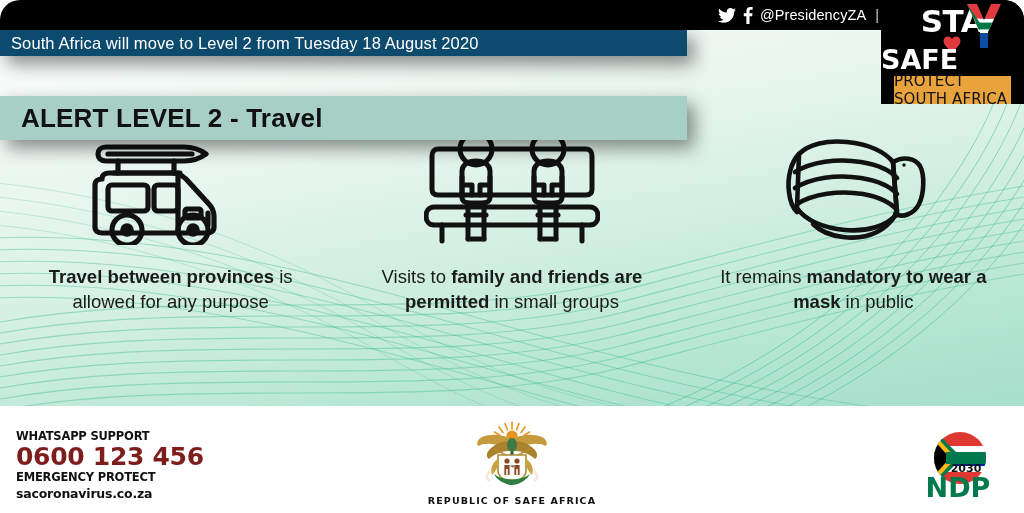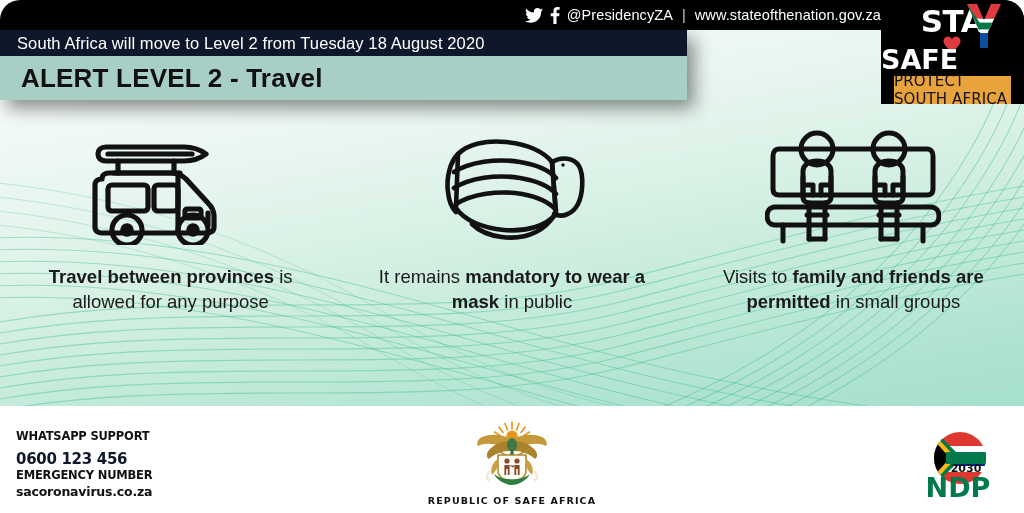--- a/index.html
+++ b/index.html
@@ -120,39 +120,40 @@
   
   .banner {
     position: absolute;
     left: 0; top: 30px;
     width: 687px;
     z-index: 30;
     filter: drop-shadow(7px 8px 9px rgba(0,0,0,0.45));
   }
   .banner-top {
     height: 26px;
-    background: #0f172a;
+    background: #0c4a6e;
     display: flex;
     align-items: center;
-    padding-left: 17px;
+    padding-left: 11px;
     box-sizing: border-box;
   }
   .banner-top span {
     color: #ffffff;
     font-size: 16.5px;
     letter-spacing: .1px;
     white-space: nowrap;
   }
   .banner-main {
     height: 44px;
     background: #a8cfc5;
     display: flex;
     align-items: center;
     padding-left: 21px;
     box-sizing: border-box;
+    margin-top: 40px;
   }
   .banner-main span {
     color: #111111;
     font-size: 26px;
     font-weight: bold;
     letter-spacing: .2px;
     white-space: nowrap;
   }
 
   
@@ -205,24 +206,24 @@
   .c-lab {
     font-family: "DejaVu Sans", sans-serif;
     font-weight: bold;
     font-size: 11.5px;
     color: #111111;
     letter-spacing: -0.2px;
   }
   .c-num {
     font-family: "DejaVu Sans", sans-serif;
     font-weight: bold;
-    font-size: 15px;
-    color: #0f172a;
+    font-size: 25px;
+    color: #7f1d1d;
     letter-spacing: -0.3px;
-    margin: 9px 0 3px 0;
+    margin: 1px 0 3px 0;
   }
   .c-site {
     font-family: "DejaVu Sans", sans-serif;
     font-weight: bold;
     font-size: 12.5px;
     color: #111111;
     letter-spacing: -0.2px;
     margin-top: 5px;
   }
   .coat {
@@ -259,21 +260,20 @@
           <path fill="#ffffff" d="M24 2.3c-.9.4-1.8.7-2.8.8 1-.6 1.8-1.6 2.2-2.7-1 .6-2 1-3.1 1.2C19.3.6 18 0 16.6 0c-2.7 0-4.9 2.2-4.9 4.9 0 .4 0 .8.1 1.1C7.7 5.8 4.1 3.9 1.7.9c-.4.7-.7 1.6-.7 2.5 0 1.7.9 3.2 2.2 4.1-.8 0-1.6-.2-2.2-.6v.1c0 2.4 1.7 4.4 3.9 4.8-.4.1-.8.2-1.3.2-.3 0-.6 0-.9-.1.6 2 2.4 3.4 4.6 3.4-1.7 1.3-3.8 2.1-6.1 2.1-.4 0-.8 0-1.2-.1 2.2 1.4 4.8 2.2 7.5 2.2 9.1 0 14-7.5 14-14v-.6c1-.7 1.8-1.6 2.5-2.6z"></path>
         </svg>
       </span>
       <span class="ico-sm">
         <svg width="10" height="17" viewBox="0 0 10 18">
           <path fill="#ffffff" d="M6.6 18V9.8h2.8l.4-3.2H6.6V4.5c0-.9.3-1.6 1.6-1.6h1.7V0C9.6 0 8.6 0 7.4 0 5 0 3.3 1.5 3.3 4.2v2.4H.5v3.2h2.8V18h3.3z"></path>
         </svg>
       </span>
       <span class="handle">@PresidencyZA</span>
       <span class="pipe">|</span>
-      <span class="site">www.stateofthenation.gov.za</span>
     </div>
   </div>
 
   <div class="staysafe">
     <div class="ss-word">
       <span>STA</span>
     </div>
     <svg class="ss-flagY" viewBox="0 0 34 44">
       <defs>
           <clipPath id="yclip">
@@ -379,46 +379,20 @@
           </g>
         </svg>
       </div>
       <div class="caption">
         <b>Travel between provinces</b><span> is allowed for any purpose</span>
       </div>
     </div>
 
     <div class="panel">
       <div class="icon-box">
-        <svg width="160" height="116" viewBox="0 0 160 116">
-          <g fill="none" stroke="#111111" stroke-width="4.6" stroke-linecap="round" stroke-linejoin="round">
-
-            <path d="M26 26 C36 16 54 12 74 14 C96 16 112 24 120 34 L124 86 C114 98 94 104 72 102 C50 100 32 92 24 80 Z"></path>
-
-            <path d="M22 44 C38 34 64 30 88 34 C106 37 118 43 124 50"></path>
-            <path d="M22 60 C38 50 64 46 88 50 C106 53 118 59 124 66"></path>
-            <path d="M24 76 C40 66 66 62 90 66 C106 69 118 75 124 82"></path>
-
-            <path d="M26 26 C18 34 14 50 16 64 C17 74 20 80 24 84"></path>
-
-            <path d="M120 34 C130 28 142 30 147 38 C152 47 151 66 146 76 C141 86 130 90 122 86"></path>
-            <path d="M120 34 L124 86"></path>
-
-            <path d="M40 96 C54 110 84 114 104 104 C112 100 118 94 122 88"></path>
-            <circle cx="131" cy="37" r="1.7" fill="#111111" stroke="none"></circle>
-          </g>
-        </svg>
-      </div>
-      <div class="caption">
-        <span>It remains </span><b>mandatory to wear a mask</b><span> in public</span>
-      </div>
-    </div>
-
-    <div class="panel">
-      <div class="icon-box">
         <svg width="176" height="118" viewBox="0 0 176 118">
           <g fill="none" stroke="#111111" stroke-width="5" stroke-linecap="round" stroke-linejoin="round">
 
             <path d="M14 22 H162 C166 22 168 25 168 29 V62 C168 66 166 68 162 68 H14 C10 68 8 66 8 62 V29 C8 25 10 22 14 22 Z"></path>
 
             <path d="M10 80 H166 C171 80 174 84 174 89 C174 94 171 98 166 98 H10 C5 98 2 94 2 89 C2 84 5 80 10 80 Z"></path>
 
             <path d="M18 98 V114"></path>
               <path d="M158 98 V114"></path>
 
@@ -443,28 +417,54 @@
               <path d="M132 76 V112"></path>
             <path d="M116 112 H132"></path>
             <path d="M114 88 H134"></path>
           </g>
         </svg>
       </div>
       <div class="caption">
         <span>Visits to </span><b>family and friends are permitted</b><span> in small groups</span>
       </div>
     </div>
+
+    <div class="panel">
+      <div class="icon-box">
+        <svg width="160" height="116" viewBox="0 0 160 116">
+          <g fill="none" stroke="#111111" stroke-width="4.6" stroke-linecap="round" stroke-linejoin="round">
+
+            <path d="M26 26 C36 16 54 12 74 14 C96 16 112 24 120 34 L124 86 C114 98 94 104 72 102 C50 100 32 92 24 80 Z"></path>
+
+            <path d="M22 44 C38 34 64 30 88 34 C106 37 118 43 124 50"></path>
+            <path d="M22 60 C38 50 64 46 88 50 C106 53 118 59 124 66"></path>
+            <path d="M24 76 C40 66 66 62 90 66 C106 69 118 75 124 82"></path>
+
+            <path d="M26 26 C18 34 14 50 16 64 C17 74 20 80 24 84"></path>
+
+            <path d="M120 34 C130 28 142 30 147 38 C152 47 151 66 146 76 C141 86 130 90 122 86"></path>
+            <path d="M120 34 L124 86"></path>
+
+            <path d="M40 96 C54 110 84 114 104 104 C112 100 118 94 122 88"></path>
+            <circle cx="131" cy="37" r="1.7" fill="#111111" stroke="none"></circle>
+          </g>
+        </svg>
+      </div>
+      <div class="caption">
+        <span>It remains </span><b>mandatory to wear a mask</b><span> in public</span>
+      </div>
+    </div>
   </div>
 
   <div class="footer">
 
     <div class="contact">
       <div class="c-lab">WHATSAPP SUPPORT</div>
       <div class="c-num">0600 123 456</div>
-      <div class="c-lab">EMERGENCY NUMBER</div>
+      <div class="c-lab">EMERGENCY PROTECT</div>
       <div class="c-site">sacoronavirus.co.za</div>
     </div>
 
     <div class="coat">
       <svg width="96" height="70" viewBox="0 0 96 70">
 
         <g stroke="#e8941a" stroke-width="1.6" stroke-linecap="round">
           <path d="M48 3 V10"></path>
             <path d="M41 4.5 L43.5 11"></path>
             <path d="M55 4.5 L52.5 11"></path>

